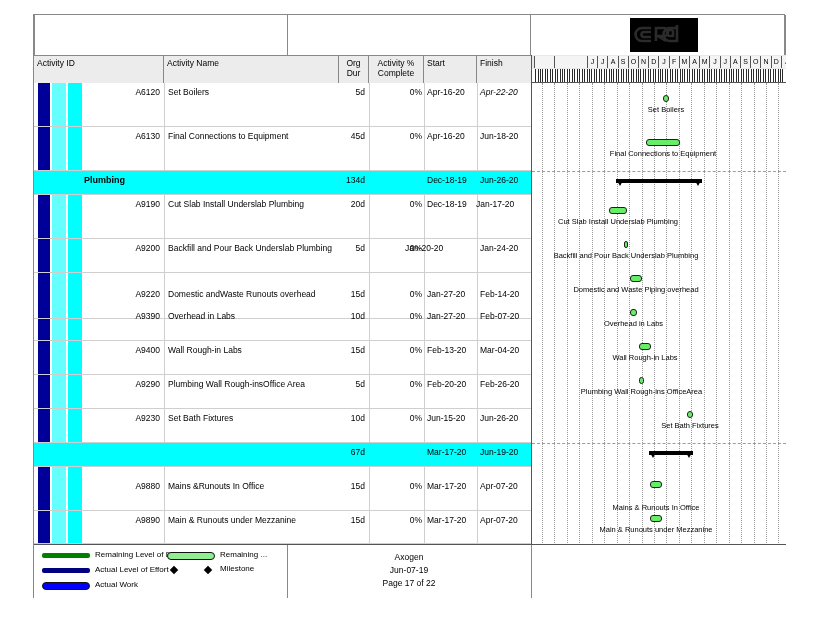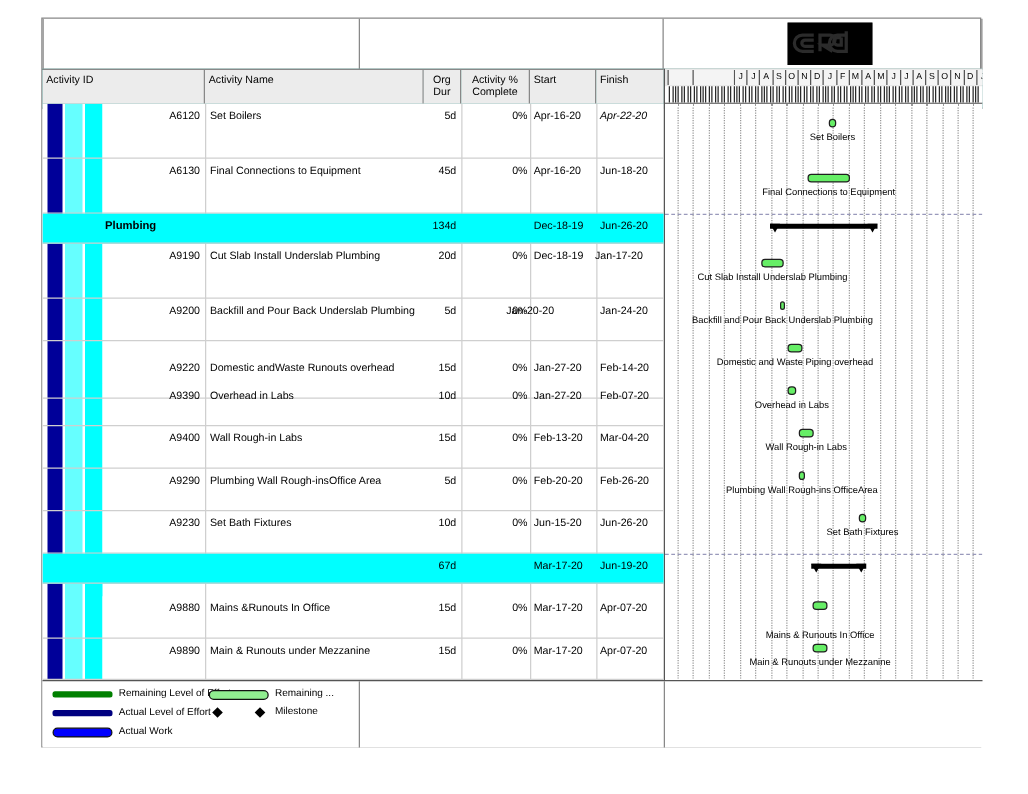--- a/index.html
+++ b/index.html
@@ -532,15 +532,20 @@
           <div class="ltext" style="left: 180px;">Remaining ...</div>
         </div>
         <div class="lrow" style="top: 14px;">
           <div class="diamond" style="left: 131px;"></div>
           <div class="diamond" style="left: 165px;"></div>
           <div class="ltext" style="left: 180px;">Milestone</div>
         </div>
       </div>
     <div id="footdiv1"></div>
     <div id="footdiv2"></div>
+    <div id="centerfoot">
+      <div>Axogen</div>
+      <div>Jun-07-19</div>
+      <div>Page 17 of 22</div>
+    </div>
   </div>
 
 </div>
 
 </body></html>

